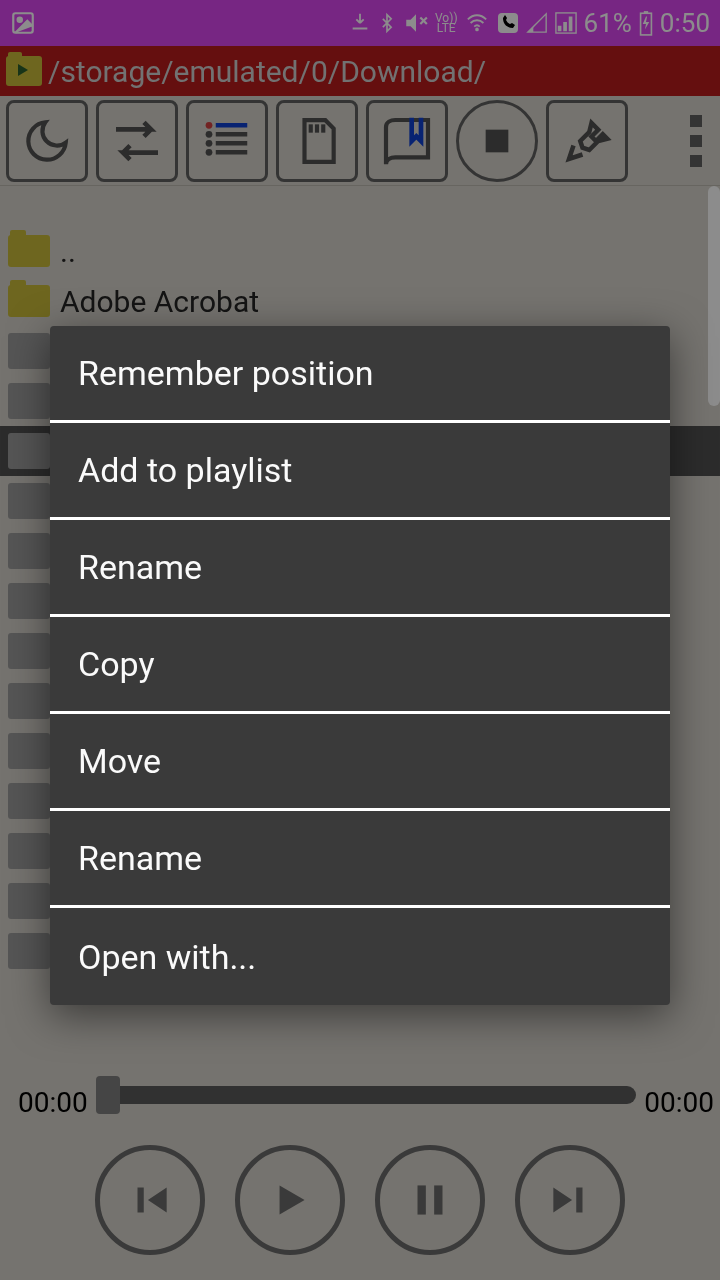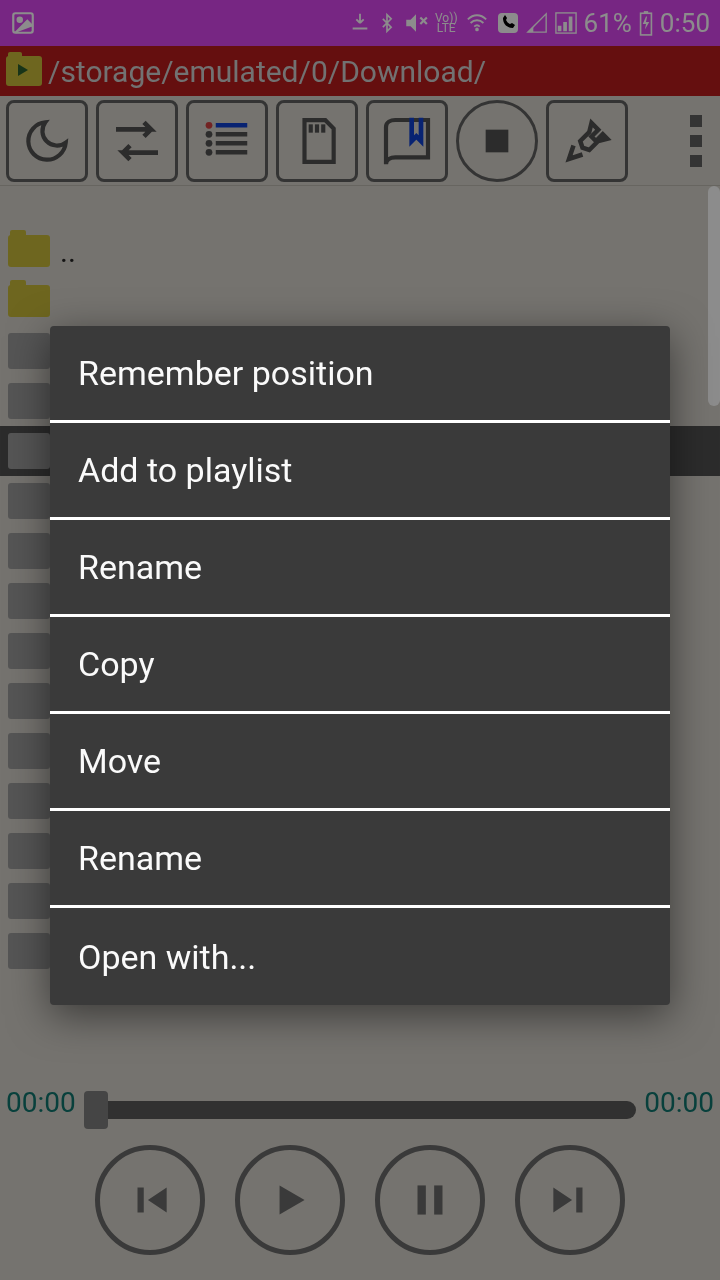--- a/index.html
+++ b/index.html
@@ -109,23 +109,23 @@
     position:absolute; top:0; right:0; width:12px; height:220px;
     background:#fff; border-radius:6px;
   }
   
   .player {
     position:absolute; bottom:0; left:0; right:0; height:200px;
     background:#d6d2ca;
     display:flex; flex-direction:column;
   }
   .seek {
-    display:flex; align-items:flex-end; gap:8px;
-    padding: 6px 6px 0 6px;
-    font-size:28px; color:#0f766e;
+    display:flex; align-items:flex-start; gap:8px;
+    padding: 6px 6px 0 18px;
+    font-size:28px; color:#000000;
   }
   .track {
     flex:1; height:18px; background:#5a5a5a; border-radius:9px; position:relative;
   }
   .handle {
     position:absolute; left:0; top:-10px;
     width:24px; height:38px; background:#7e7e7e; border-radius:4px;
   }
   .controls {
     flex:1; display:flex; align-items:center; justify-content:center; gap:30px;
@@ -289,20 +289,21 @@
 </div>
 
 <div class="file-list">
   <div style="height:40px"></div>
   <div class="file-row">
     <div class="folder-icon"></div>
     <span>..</span>
   </div>
   <div class="file-row">
     <div class="folder-icon"></div>
+    <span>Adobe Acrobat</span>
   </div>
   <div class="file-row">
       <div class="boxicon"></div>
     </div>
   <div class="file-row">
       <div class="boxicon"></div>
     </div>
   <div class="file-row" style="background:#505050">
       <div class="boxicon"></div>
     </div>

